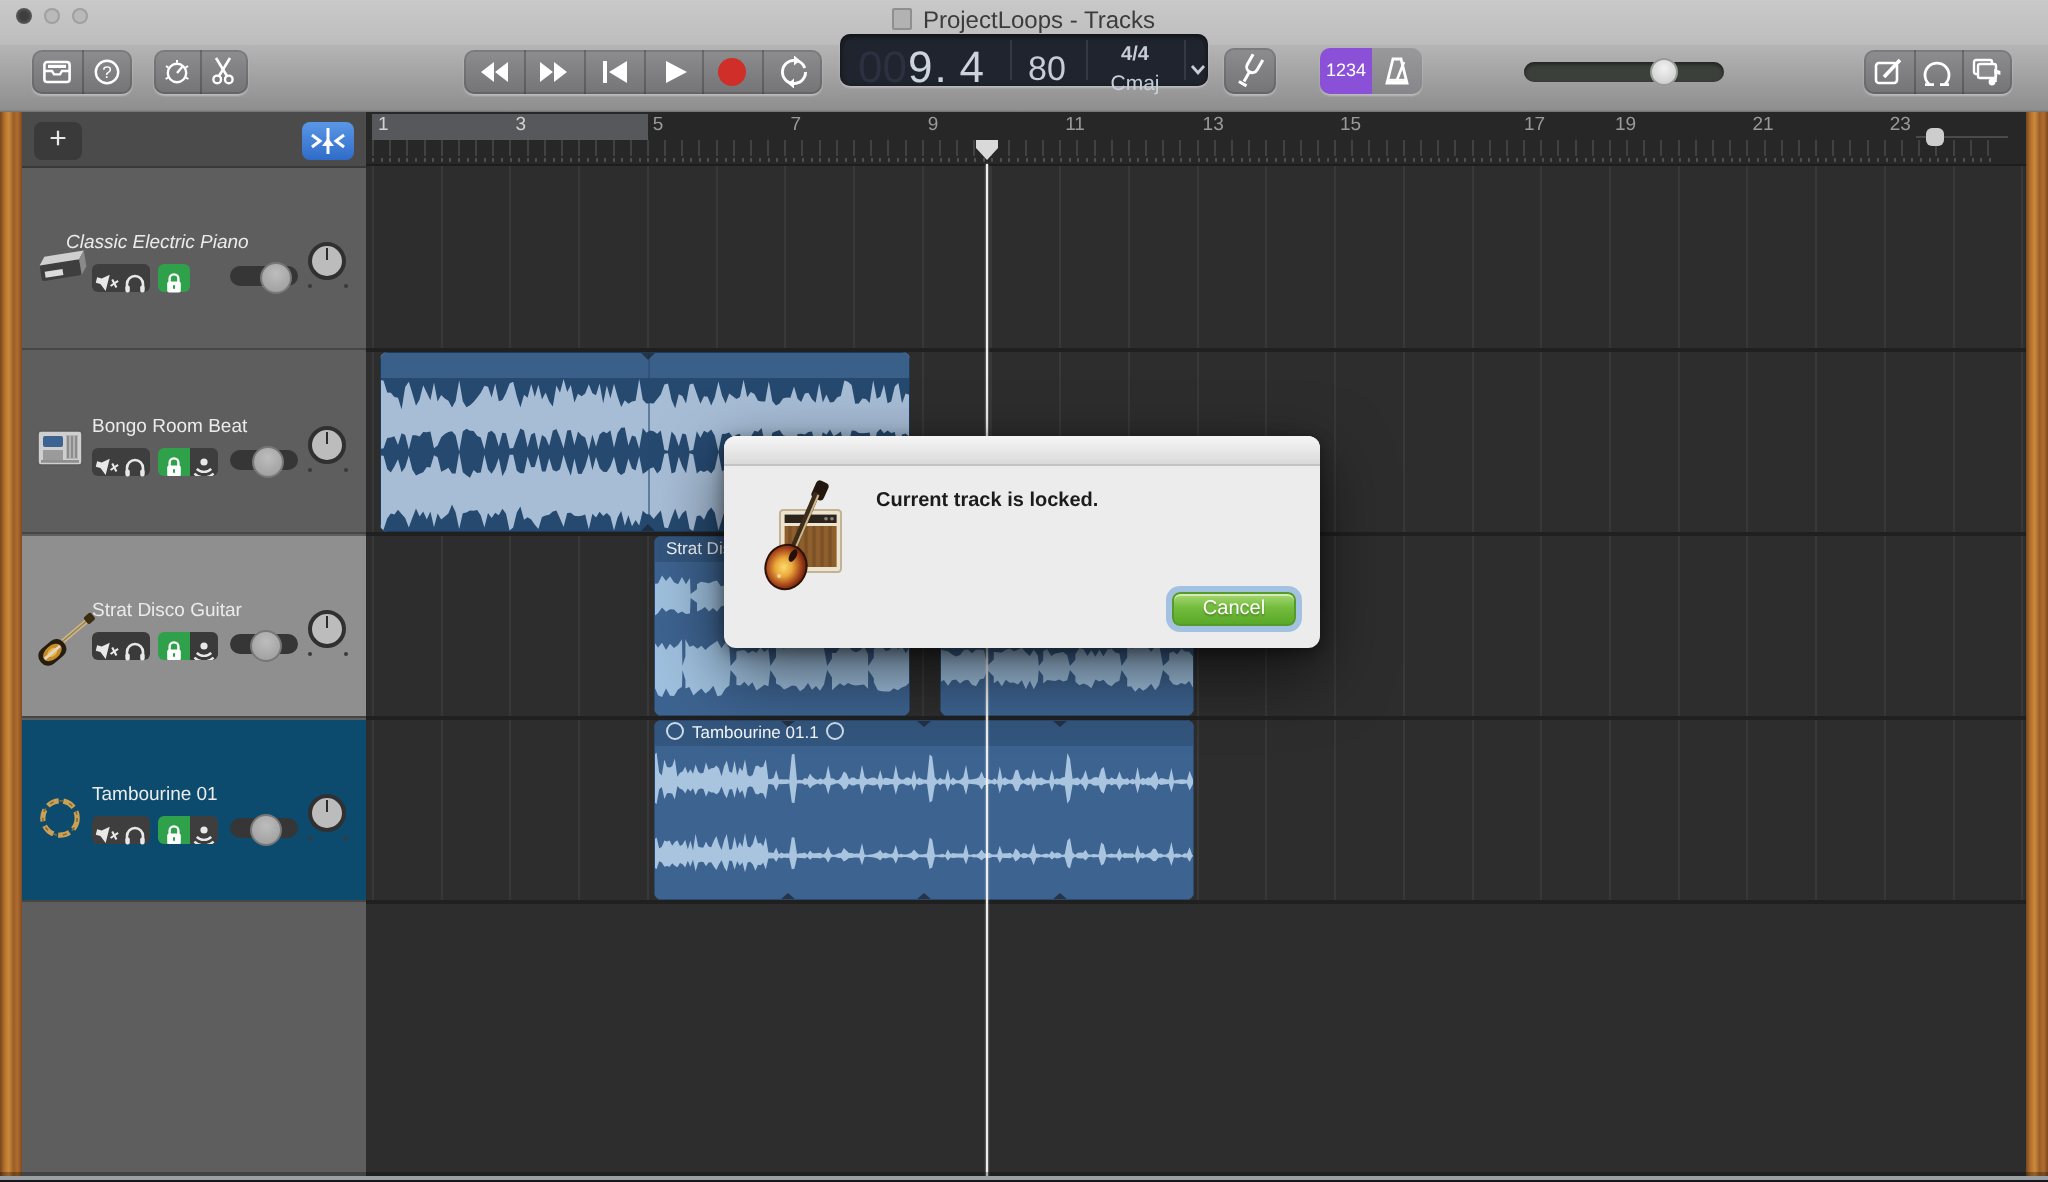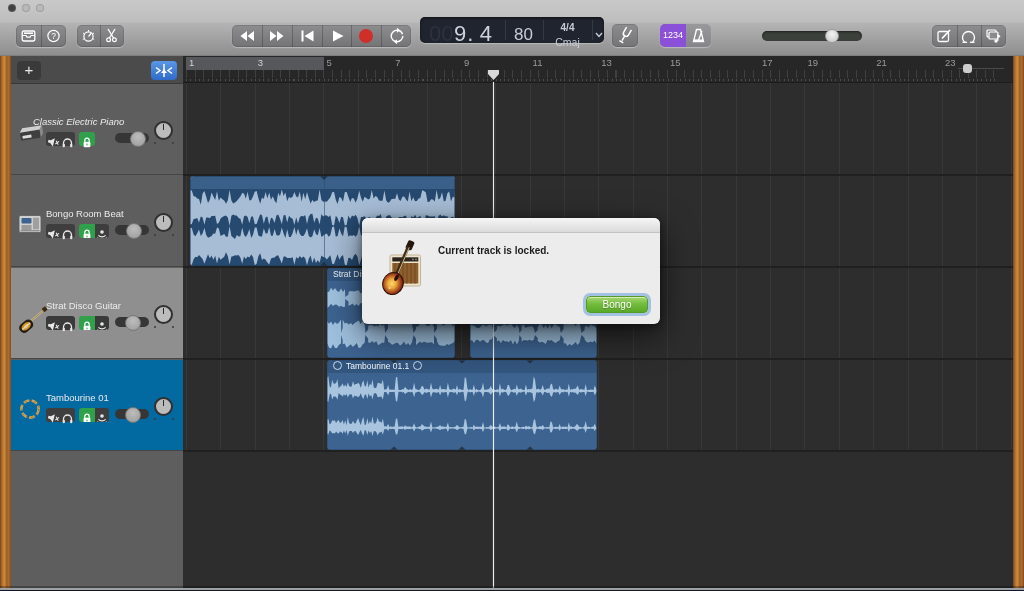--- a/index.html
+++ b/index.html
@@ -57,20 +57,21 @@
   #dlghead{left:0;top:0;width:298px;height:14px;background:linear-gradient(#f6f6f6,#dadada);border-bottom:1px solid #c3c3c3;border-radius:6px 6px 0 0;}
   #dlgtext{left:76px;top:27px;font-size:10px;font-weight:bold;color:#1b1b1b;}
   #cancel{left:224px;top:78px;width:62px;height:17px;border-radius:4px;background:linear-gradient(#a8d973,#74bc3e 45%,#5aa928);box-shadow:0 0 0 3px rgba(151,187,223,.85),inset 0 1px 0 rgba(255,255,255,.5);border:1px solid #569b2a;box-sizing:border-box;text-align:center;font-size:10px;color:#fff;line-height:15px;text-shadow:0 1px 1px rgba(0,0,0,.25);}
 </style></head>
 <body>
 
 <div id="topbar" class="abs">
   <div class="tl abs" style="left:8px;background:radial-gradient(circle,#3e3e3e 35%,#717171);"></div>
   <div class="tl abs" style="left:22px;background:#b9b9b9;box-shadow:inset 0 0 0 1px #a0a0a0;"></div>
   <div class="tl abs" style="left:36px;background:#b9b9b9;box-shadow:inset 0 0 0 1px #a0a0a0;"></div>
+  <div id="title" class="abs"><span class="doc"></span>ProjectLoops - Tracks</div>
 
   <div class="tbtn abs" style="left:16px;width:50px;">
     <div class="seg" style="left:25px;"></div>
     <svg class="icn" style="left:5px;top:4px;" width="15" height="14" viewBox="0 0 15 14">
         <rect x="1.2" y="2" width="12.6" height="10" rx="1.4" fill="none" stroke="#fff" stroke-width="1.3"></rect>
         <path d="M1.2 6.5 H5 L6 8.2 H9 L10 6.5 H13.8" fill="none" stroke="#fff" stroke-width="1.2"></path>
         <rect x="3" y="3.4" width="9" height="1.6" fill="#fff"></rect>
       </svg>
     <svg class="icn" style="left:30px;top:4px;" width="15" height="14" viewBox="0 0 15 14">
         <circle cx="7.5" cy="7" r="5.6" fill="none" stroke="#fff" stroke-width="1.2"></circle>
@@ -335,21 +336,21 @@
         </div>
         <div class="vol abs" style="left:104px;top:49px;"></div>
         <div class="knobc abs" style="left:114px;top:47px;"></div>
         <div class="pan abs" style="left:143px;top:37px;">
           <div class="abs panline"></div>
         </div>
         <div style="position:absolute;left:143px;top:58px;width:2px;height:2px;border-radius:50%;background:#3a3a3a;"></div>
         <div style="position:absolute;left:161px;top:58px;width:2px;height:2px;border-radius:50%;background:#3a3a3a;"></div>
       </div>
     <div class="rsep abs" style="top:302px;"></div>
-    <div class="row abs" style="top:304px;background:#0369a1;">
+    <div class="row abs" style="top:304px;background:#0c4a6e;">
         <div class="abs" style="left:7px;top:38px;width:26px;height:22px;"><svg width="24" height="22" viewBox="0 0 24 22">
             <circle cx="12" cy="11" r="8.6" fill="none" stroke="#c9a257" stroke-width="2.6" stroke-dasharray="6 2.4"></circle>
             <circle cx="12" cy="11" r="8.6" fill="none" stroke="#8a6a30" stroke-width=".8" stroke-dasharray="2 3"></circle>
           </svg></div>
         <div class="tname abs" style="left:35px;top:32px;">Tambourine 01</div>
         <div class="bgrp abs" style="left:35px;top:48px;width:29px;background:#3e3e3e;">
           <div class="abs" style="left:1px;top:1.5px;"><svg width="13" height="11" viewBox="0 0 13 11">
               <g transform="rotate(14 6 5.5)">
                 <path d="M1 3.8 h2.4 l3.4 -2.8 v8.4 l-3.4 -2.8 H1 Z" fill="#e8e8e8"></path>
                 <path d="M8.6 3 L11.6 6.4 M11.6 3 L8.6 6.4" stroke="#e8e8e8" stroke-width="1.05"></path>
@@ -484,18 +485,18 @@
       <g>
         <rect x="24.8" y="0.5" width="6.6" height="9.4" rx="2" fill="#241710" transform="rotate(24 28 5)"></rect>
         <line x1="9.5" y1="46" x2="26.5" y2="6.5" stroke="#3c2c1a" stroke-width="3.2"></line>
         <line x1="10.8" y1="45.5" x2="27.2" y2="7.5" stroke="#cdb68a" stroke-width="1"></line>
         <ellipse cx="11" cy="43.5" rx="10.2" ry="11.2" fill="url(#gbody)" stroke="#2e1208" stroke-width="1" transform="rotate(20 11 43.5)"></ellipse>
         <ellipse cx="14.5" cy="37.8" rx="3.4" ry="1.7" fill="#241007" transform="rotate(-62 14.5 37.8)"></ellipse>
         <circle cx="7.5" cy="48" r="1" fill="#f4e2b0" opacity=".85"></circle>
       </g>
     </svg>
     <div id="dlgtext" class="abs">Current track is locked.</div>
-    <div id="cancel" class="abs">Bongo</div>
+    <div id="cancel" class="abs">Cancel</div>
   </div>
 </div>
 <div class="abs" style="left:0;top:586px;width:1024px;height:2px;background:rgba(0,0,0,.28);z-index:40;"></div>
 <div class="abs" style="left:0;top:588px;width:1024px;height:1.5px;background:#9aa0a6;z-index:40;"></div>
 <div class="abs" style="left:0;top:589.5px;width:1024px;height:1.5px;background:#17171b;z-index:40;"></div>
 
 </body></html>

